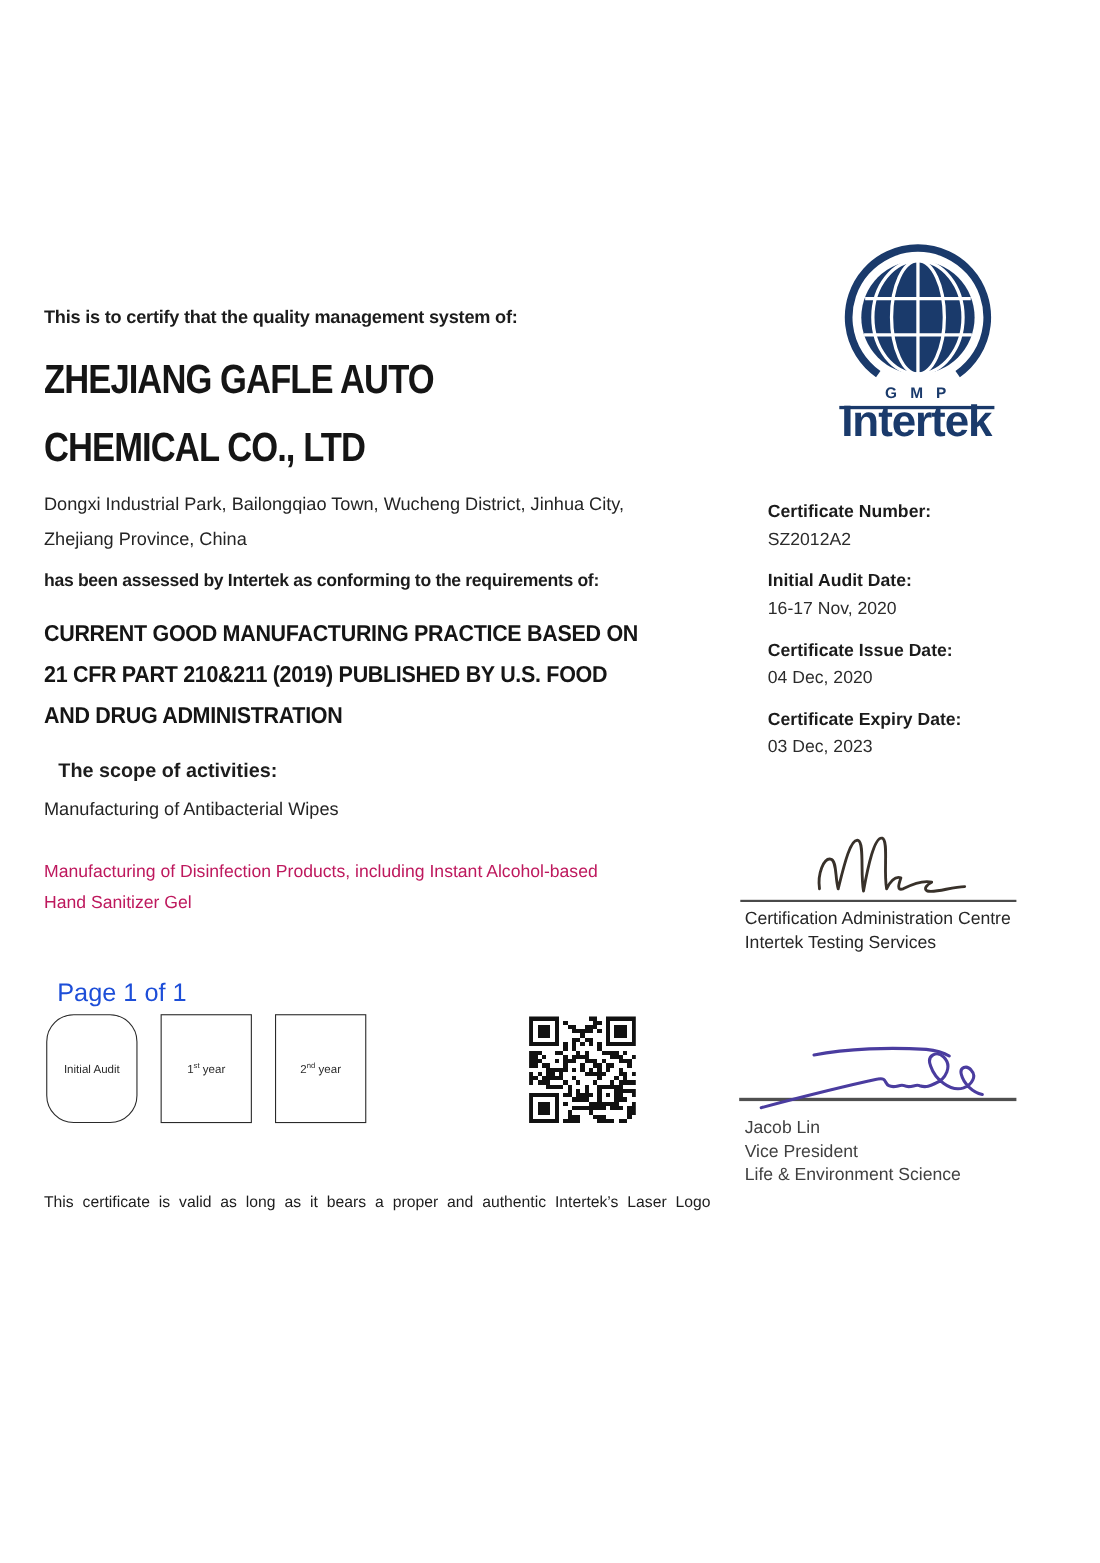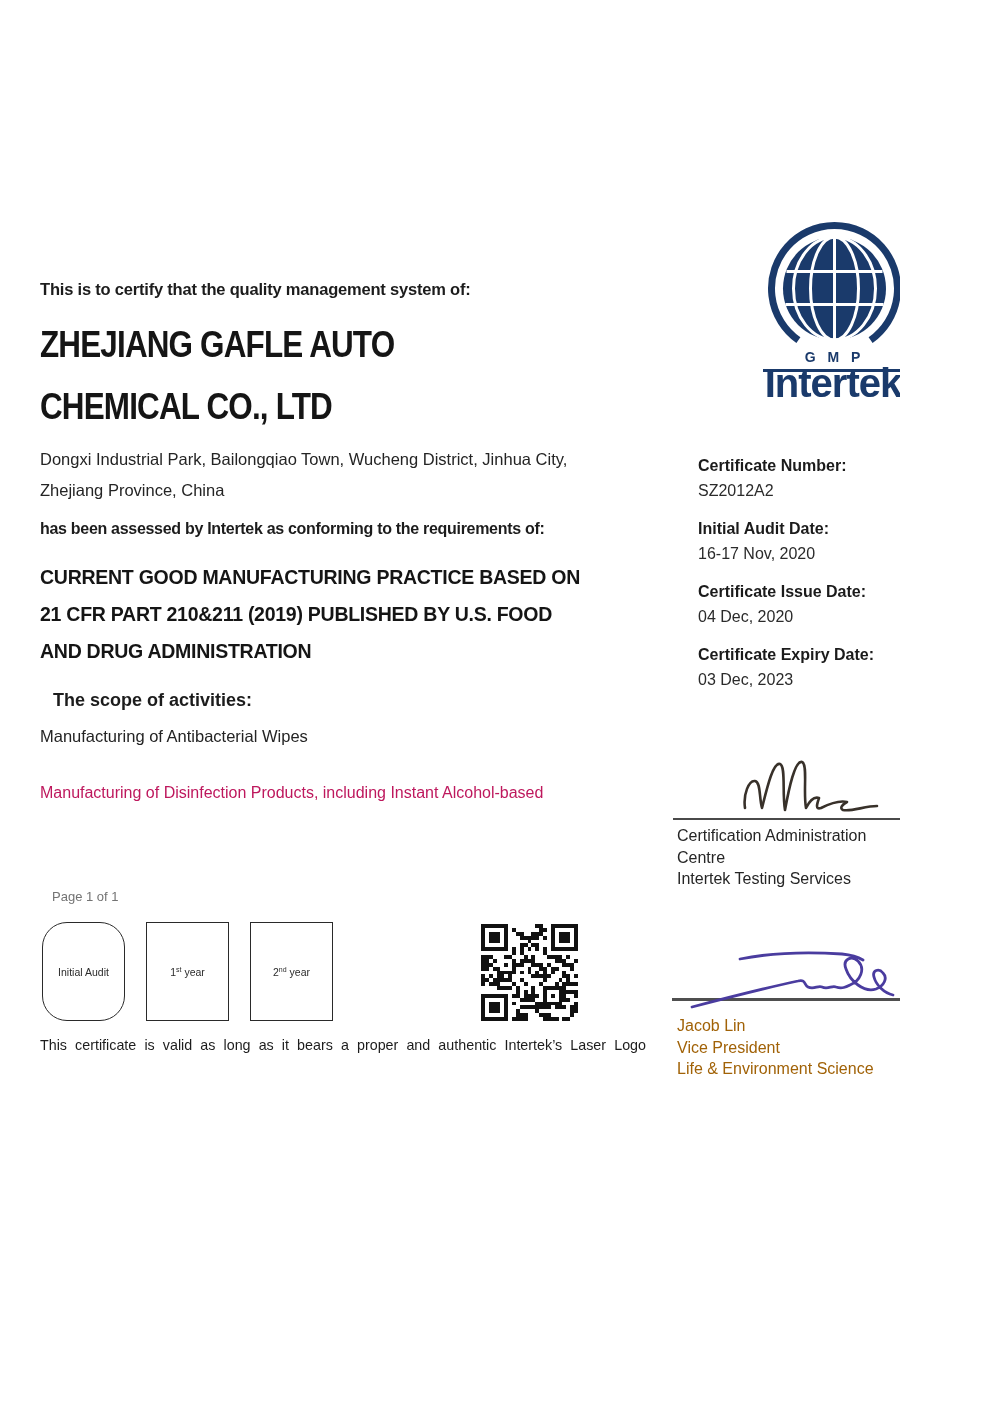--- a/index.html
+++ b/index.html
@@ -1,57 +1,57 @@
 <!DOCTYPE html>
 <html><head>
 <meta charset="utf-8">
 <style>
   html,body{margin:0;padding:0;background:#fff;}
   .page{position:relative;width:900px;height:1421px;background:#ffffff;overflow:hidden;
-        font-family:"Liberation Sans",sans-serif;color:#1f1f1f;}
+        font-family:"Liberation Sans",sans-serif;color:#1f1f1f;padding-left:24px;}
   .abs{position:absolute;}
 
   
   .certify-line{left:40px;top:280px;font-size:16.5px;font-weight:bold;letter-spacing:-0.2px;color:#1c1c1c;}
   .company-line{left:40px;font-size:37px;font-weight:bold;letter-spacing:-1px;color:#151515;
                 transform:scaleX(0.85);transform-origin:left top;white-space:nowrap;}
   .company-line1{top:324px;}
   .company-line2{top:386px;}
   .address{left:40px;top:444px;font-size:16.5px;line-height:30.5px;color:#242424;}
   .assessed{left:40px;top:520px;font-size:16px;font-weight:bold;letter-spacing:-0.3px;color:#1c1c1c;}
   .standard{left:40px;top:558px;font-size:21px;font-weight:bold;line-height:37px;letter-spacing:-0.3px;
             color:#151515;transform:scaleX(0.93);transform-origin:left top;white-space:nowrap;}
   .scope-heading{left:40px;top:690px;font-size:18px;font-weight:bold;color:#1c1c1c;margin-left:13px;}
   .scope-item1{left:40px;top:727px;font-size:16.5px;color:#242424;}
   .scope-item2{left:40px;top:763px;font-size:16px;line-height:27.5px;color:#be185d;width:600px;margin-top:16px;}
 
-  .page-label{left:52px;top:889px;font-size:13px;color:#737373;}
+  .page-label{left:52px;top:889px;font-size:23px;color:#1d4ed8;}
   .audit-box{top:922px;height:97px;width:81px;border:1.5px solid #2a2a2a;display:flex;
              align-items:center;justify-content:center;background:#fff;}
   .box1{left:42px;border-radius:25px;} .box2{left:146px;} .box3{left:250px;}
   .box-label{font-size:10.5px;color:#2b2b2b;text-align:center;}
   .box-sup{font-size:7px;vertical-align:super;line-height:0;}
   .qr{left:481px;top:924px;width:97px;height:97px;}
   .disclaimer{left:40px;top:1035px;width:606px;font-size:14.3px;line-height:21.5px;color:#1d1d1d;}
-  .disclaimer .j{text-align:justify;text-align-last:justify;}
+  .disclaimer .j{text-align:justify;text-align-last:justify;margin-top:48px;}
 
   
   .logo-globe{left:761px;top:216px;width:146px;height:152px;}
   .logo-rule{left:763px;top:369px;width:141px;height:3px;background:#1a3a6b;}
   .logo-wordmark{left:758px;top:361px;width:150px;text-align:center;font-size:40px;font-weight:bold;
                  letter-spacing:-1px;color:#1a3a6b;}
   .details{left:698px;top:456px;width:270px;}
   .detail-label{font-size:16px;font-weight:bold;line-height:20px;color:#1b1b1b;}
   .detail-value{font-size:16px;line-height:20px;color:#2b2b2b;margin-top:5px;margin-bottom:18px;}
   .sig1-svg{left:735px;top:744px;width:150px;height:76px;}
   .sig-line1{left:673px;top:818px;width:290px;height:2px;background:#4a4a4a;}
   .sig1-caption{left:677px;top:825px;font-size:16px;line-height:21.5px;color:#262626;}
   .sig2-svg{left:670px;top:945px;width:235px;height:70px;}
   .sig-line2{left:672px;top:998px;width:291px;height:2.5px;background:#4f4f4f;}
-  .sig2-caption{left:677px;top:1015px;font-size:16px;line-height:21.5px;color:#a16207;}
+  .sig2-caption{left:677px;top:1015px;font-size:16px;line-height:21.5px;color:#404040;}
 </style>
 </head>
 <body>
 
 <div class="page">
 
   <div class="abs certify-line">This is to certify that the quality management system of:</div>
   <div class="abs company-line company-line1">ZHEJIANG GAFLE AUTO</div>
   <div class="abs company-line company-line2">CHEMICAL CO., LTD</div>
   <div class="abs address">
@@ -61,20 +61,21 @@
   <div class="abs assessed">has been assessed by Intertek as conforming to the requirements of:</div>
   <div class="abs standard">
     <div>CURRENT GOOD MANUFACTURING PRACTICE BASED ON</div>
     <div>21 CFR PART 210&amp;211 (2019) PUBLISHED BY U.S. FOOD</div>
     <div>AND DRUG ADMINISTRATION</div>
   </div>
   <div class="abs scope-heading">The scope of activities:</div>
   <div class="abs scope-item1">Manufacturing of Antibacterial Wipes</div>
   <div class="abs scope-item2">
     <div>Manufacturing of Disinfection Products, including Instant Alcohol-based</div>
+    <div>Hand Sanitizer Gel</div>
   </div>
 
   <div class="abs page-label">Page 1 of 1</div>
 
   <div class="abs audit-box box1">
     <span class="box-label">Initial Audit</span>
   </div>
   <div class="abs audit-box box2">
     <span class="box-label"><span>1</span><span class="box-sup">st</span><span> year</span></span>
   </div>

